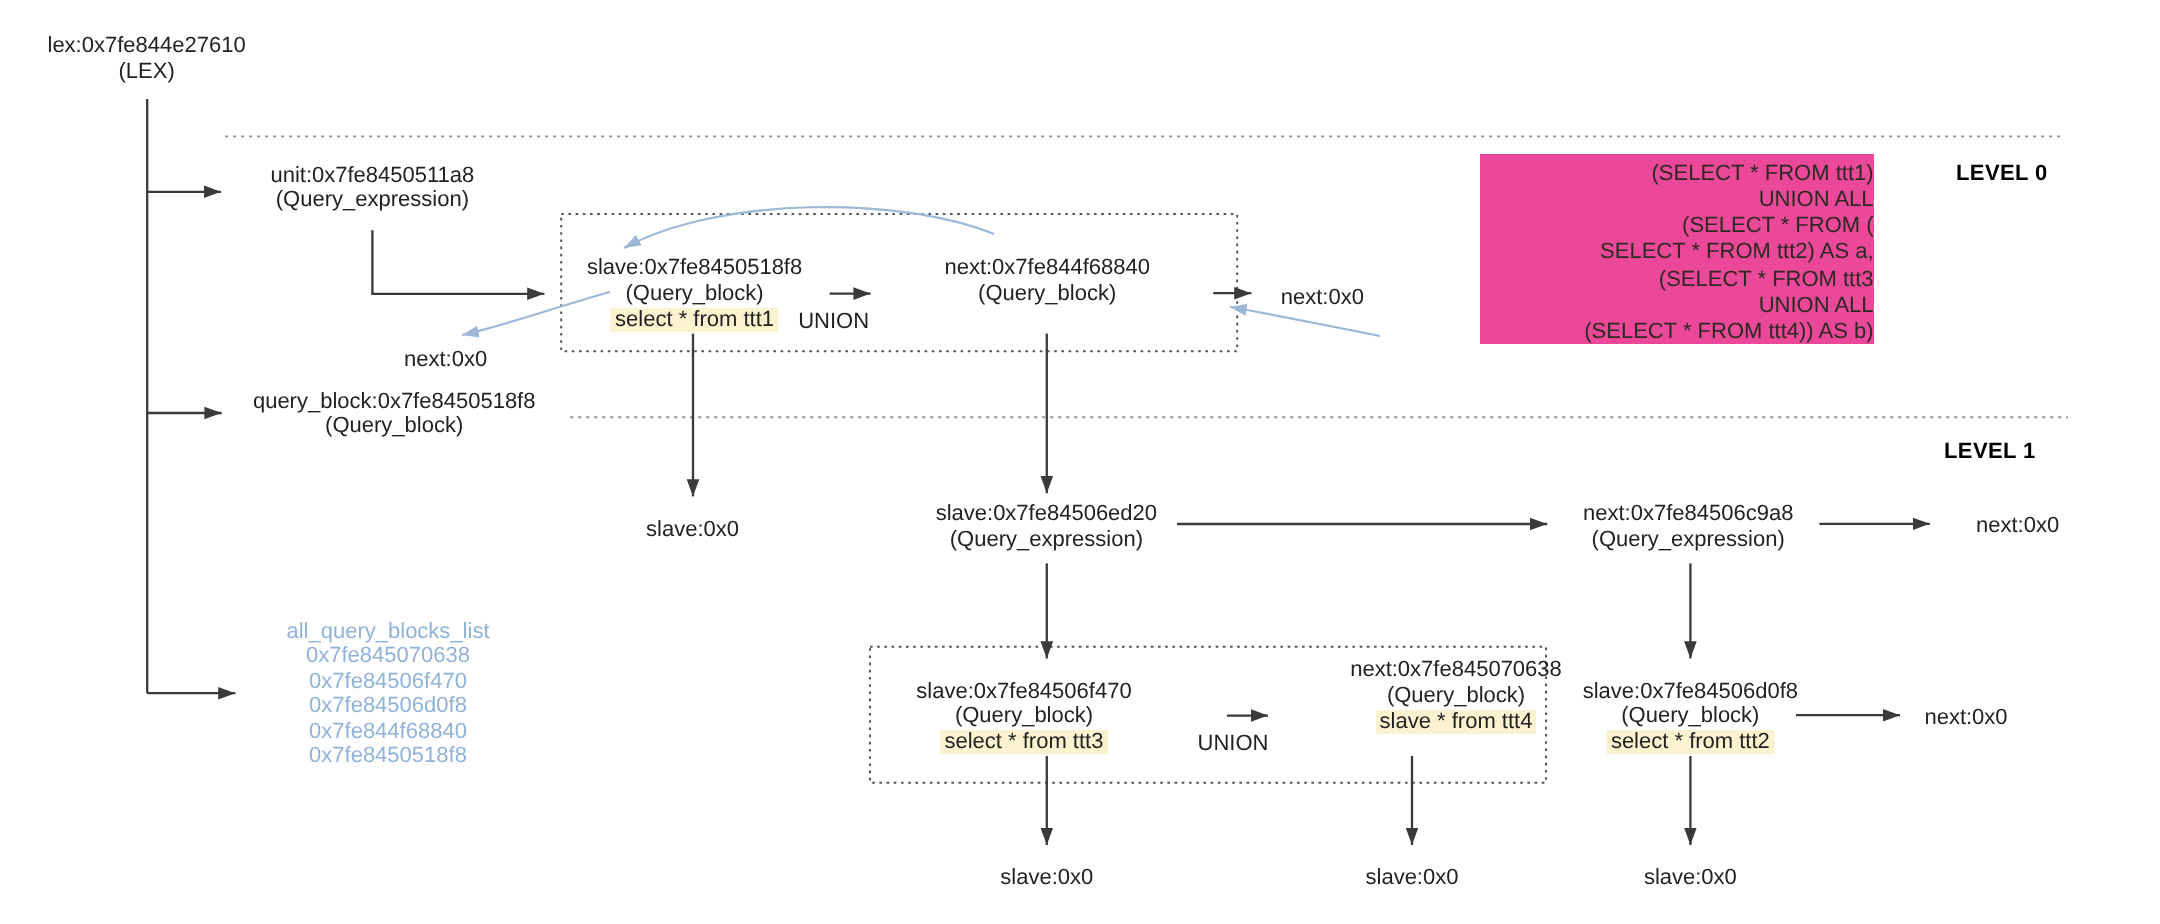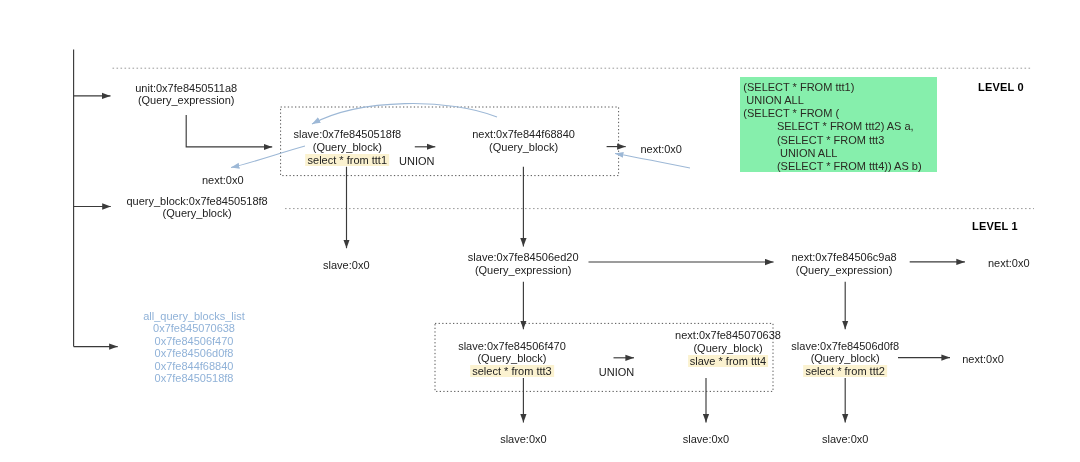--- a/index.html
+++ b/index.html
@@ -4,21 +4,21 @@
 <title>Query expression tree</title>
 <style>
   html,body{margin:0;padding:0;background:#ffffff;}
   #page{position:relative;width:1080px;height:462px;background:#ffffff;overflow:hidden;
         font-family:"Liberation Sans",sans-serif;-webkit-font-smoothing:antialiased;}
   svg.layer{position:absolute;left:0;top:0;width:1080px;height:462px;pointer-events:none;}
   .node{position:absolute;font-size:11px;line-height:12.8px;color:#222222;white-space:nowrap;
         text-align:center;transform:translateX(-50%);}
   .node .sql{background:#fbf2d0;padding:0 2px;}
   .lvl{position:absolute;font-size:11px;font-weight:bold;color:#000000;white-space:nowrap;letter-spacing:0.2px;text-align:center;}
-  .sqlbox{position:absolute;background:#86efac;}
+  .sqlbox{position:absolute;background:#ec4899;text-align:right;}
   .sqlbox pre{margin:0;font-family:"Liberation Sans",sans-serif;font-size:11px;line-height:13.2px;
               color:#2a2a22;white-space:pre;}
   .bluelist{position:absolute;font-size:11px;line-height:12.6px;color:#90b2d8;white-space:pre;text-align:center;
             transform:translateX(-50%);}
 </style>
 </head>
 <body>
 
 <div id="page">
 
@@ -96,20 +96,24 @@
            (SELECT * FROM ttt4)) AS b)</pre>
   </div>
 
   <div class="bluelist" style="left:194px;top:309.5px;">all_query_blocks_list
 0x7fe845070638
 0x7fe84506f470
 0x7fe84506d0f8
 0x7fe844f68840
 0x7fe8450518f8</div>
 
+  <div class="node" style="left:73.3px;top:17px;">
+    <div>lex:0x7fe844e27610</div>
+    <div>(LEX)</div>
+  </div>
 
   <div class="node" style="left:186.2px;top:81.5px;">
     <div>unit:0x7fe8450511a8</div>
     <div>(Query_expression)</div>
   </div>
 
   <div class="node" style="left:222.8px;top:174.3px;">
     <div>next:0x0</div>
   </div>
 

